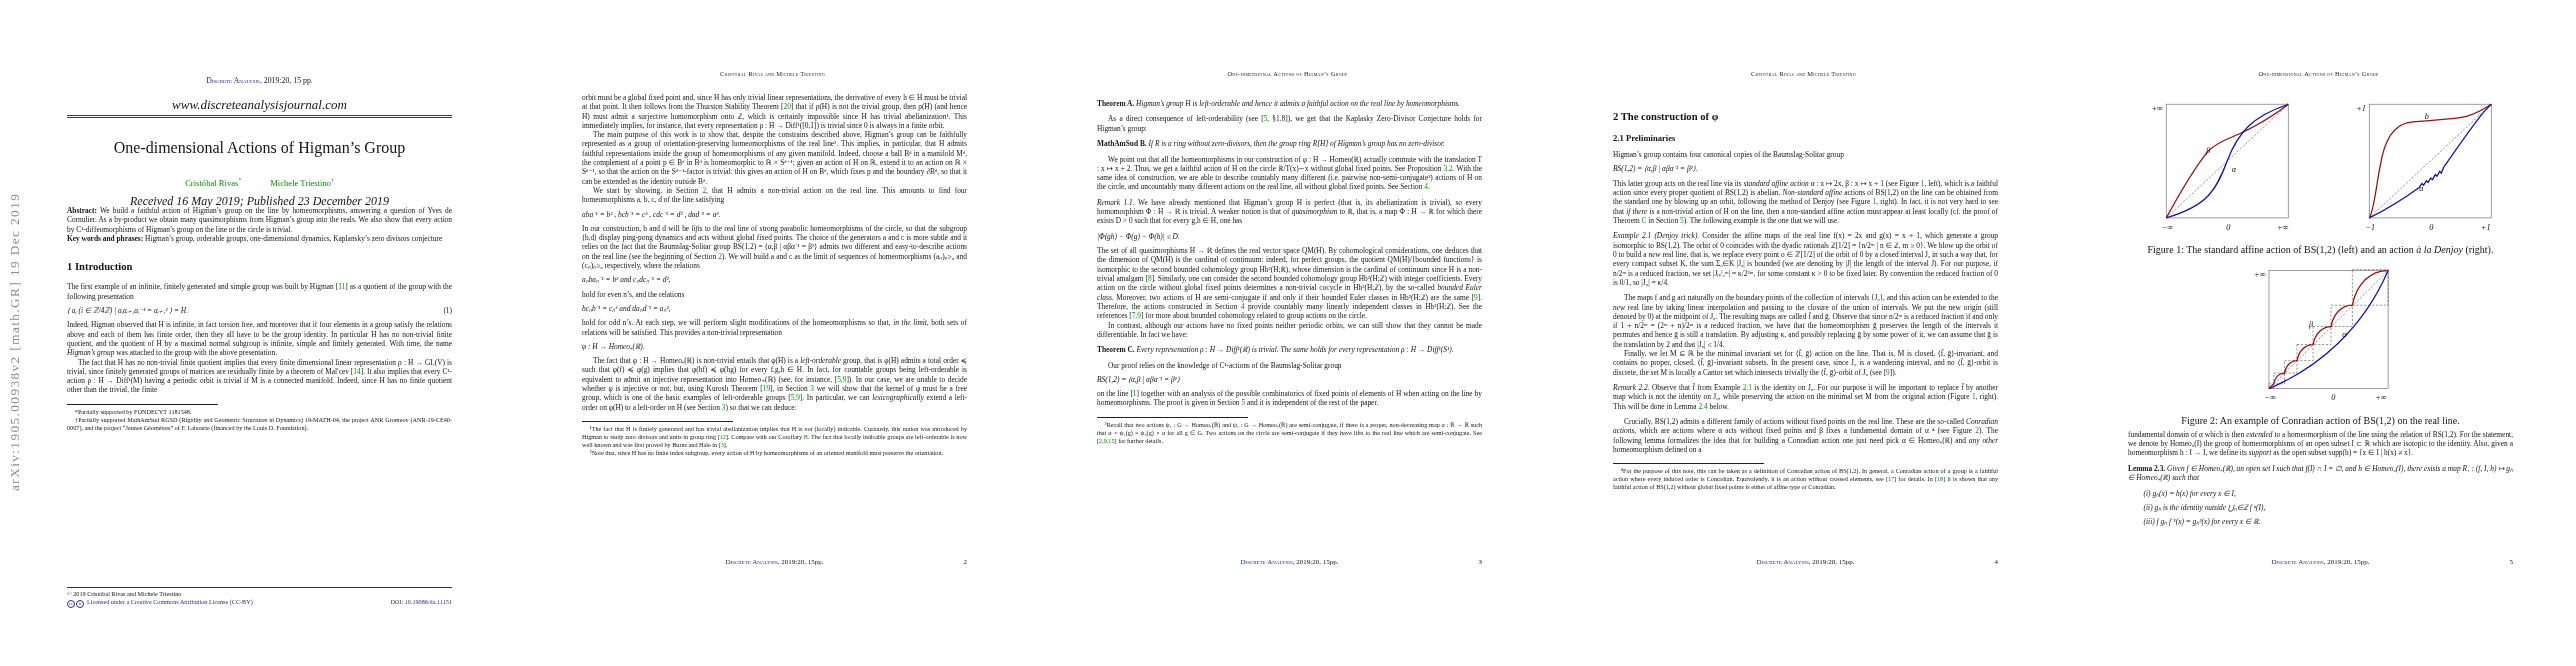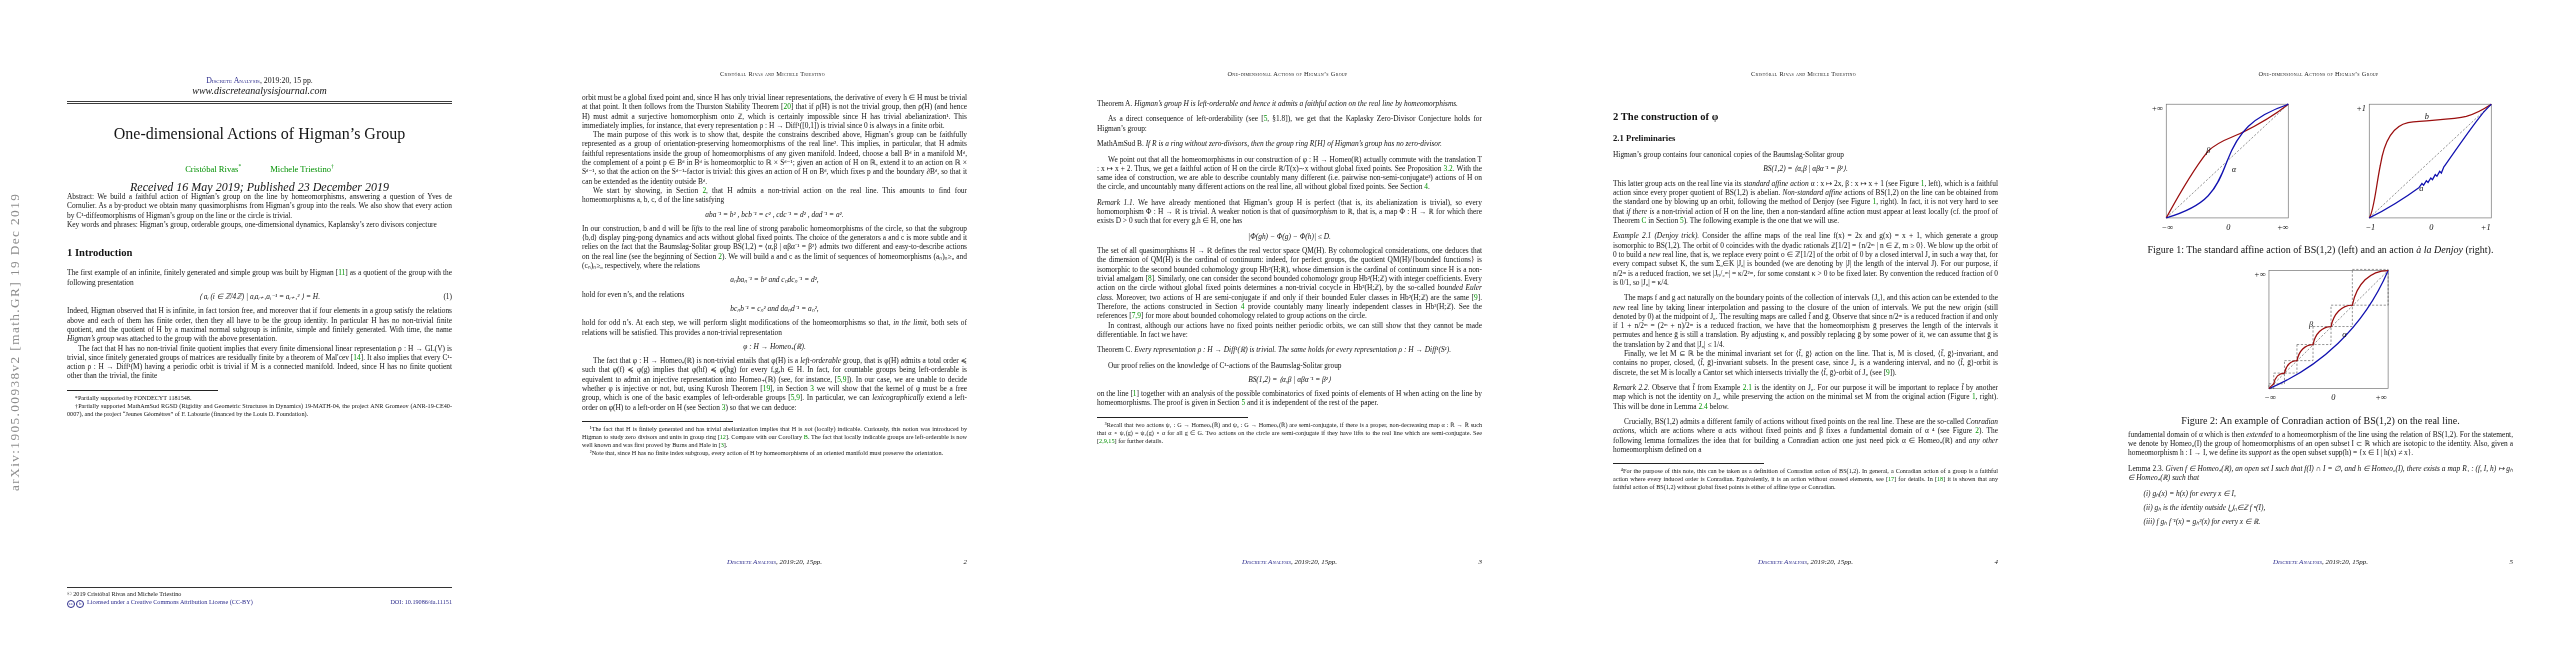--- a/index.html
+++ b/index.html
@@ -3,51 +3,51 @@
 <meta charset="utf-8">
 <style>
   html,body{margin:0;padding:0;background:#ffffff;}
   body{width:2576px;height:667px;position:relative;font-family:"Liberation Serif",serif;}
   .page{position:absolute;top:0;width:515px;height:667px;background:#fff;overflow:hidden;color:#141414;}
   .rhead{position:absolute;top:70px;left:0;right:0;text-align:center;font-variant:small-caps;font-size:6.4px;letter-spacing:0.3px;color:#1a1a1a;}
   .flow{position:absolute;left:67px;width:385px;top:93px;text-align:justify;font-size:7.4px;line-height:9.3px;}
   .page[data-page="0"] .flow{top:76px;}
   
   .jhead{text-align:center;font-size:7.8px;}
-  .jurl{text-align:center;font-style:italic;font-size:10px;margin-top:1px;}
+  .jurl{text-align:center;font-style:italic;font-size:13px;margin-top:15px;}
   .dblrule{border-top:0.6px solid #3c3c3c;border-bottom:0.6px solid #3c3c3c;height:1.7px;margin-top:5px;}
   .title{font-size:16px;text-align:center;margin-top:20px;line-height:19px;}
   .authors{text-align:center;margin-top:19px;font-size:8.6px;}
   .author{color:#009100;margin:0 14.5px;}
   .author sup{font-size:5.6px;}
   .received{text-align:center;font-style:italic;margin-top:8.3px;font-size:12px;}
   .abstract{margin:27px 14.5px 0;}
   .keywords{margin:23px 0 0;}
-  .lbl{font-weight:normal;font-style:normal;}
+  .lbl{font-weight:bold;font-style:normal;}
   .h1{font-size:10.6px;font-weight:bold;margin:18px 0 9px;text-align:left;line-height:12.2px;}
   .h2{font-size:8.6px;font-weight:bold;margin:11px 0 6.7px;text-align:left;}
   .para{margin:0;}
   .ind{text-indent:11px;}
   .mt{margin-top:5px;}
-  .eqrow{position:relative;text-align:center;margin:5px 0;font-style:italic;}
+  .eqrow{position:relative;text-align:left;margin:5px 0;font-style:italic;}
   .eqtag{position:absolute;right:0;top:0;font-style:normal;}
   .thm{margin:6.1px 0;font-style:italic;}
   .rmk{margin:6.1px 0;}
   .rmk .rlbl{font-style:italic;}
   .items .item{margin:5px 0 5px 15.6px;font-style:italic;text-align:left;}
   .fnrule{width:151px;border-top:0.6px solid #222;margin:9px 0 3.3px;}
   .footnote{font-size:6.2px;line-height:7.8px;margin:0.6px 0;text-indent:7.8px;text-align:justify;}
   .caption{text-align:center;margin:11px 7.8px 2.2px;font-size:10px;text-indent:0;}
   .figrow{display:flex;justify-content:center;gap:56px;margin-top:9px;}
   .figcenter{display:flex;justify-content:center;margin-top:13.3px;}
   .run-g{color:#009100;}
   .run-i{font-style:italic;}
   .sc{font-variant:small-caps;}
   .navy{color:#2b2b8c;}
-  .pfoot{position:absolute;top:558px;left:67px;width:385px;font-size:7px;font-style:italic;}
+  .pfoot{position:absolute;top:558px;left:67px;width:385px;font-size:7px;}
   .fj{display:block;text-align:center;}
   .fpn{position:absolute;right:0;top:0;}
   .foot1{position:absolute;left:67px;width:385px;top:587px;font-size:6.2px;line-height:8.3px;}
   .f1rule{border-top:0.6px solid #333;margin-bottom:2.2px;}
   .doi{float:right;color:#2b2b8c;}
   .lic{color:#2b2b8c;}
   .cci{display:inline-block;width:6.1px;height:6.1px;border:0.6px solid #2b2b8c;border-radius:50%;font-size:3.9px;line-height:6.1px;text-align:center;margin-right:1.1px;vertical-align:-0.6px;color:#2b2b8c;font-family:"Liberation Sans",sans-serif;}
   .arxiv{position:absolute;top:491px;left:6.7px;transform-origin:0 0;transform:rotate(-90deg);white-space:nowrap;font-size:13.3px;letter-spacing:1.4px;color:#8c8c8c;}
   
   .figsvg text{font-size:15px;font-style:italic;fill:#111;font-family:"Liberation Serif",serif;}

